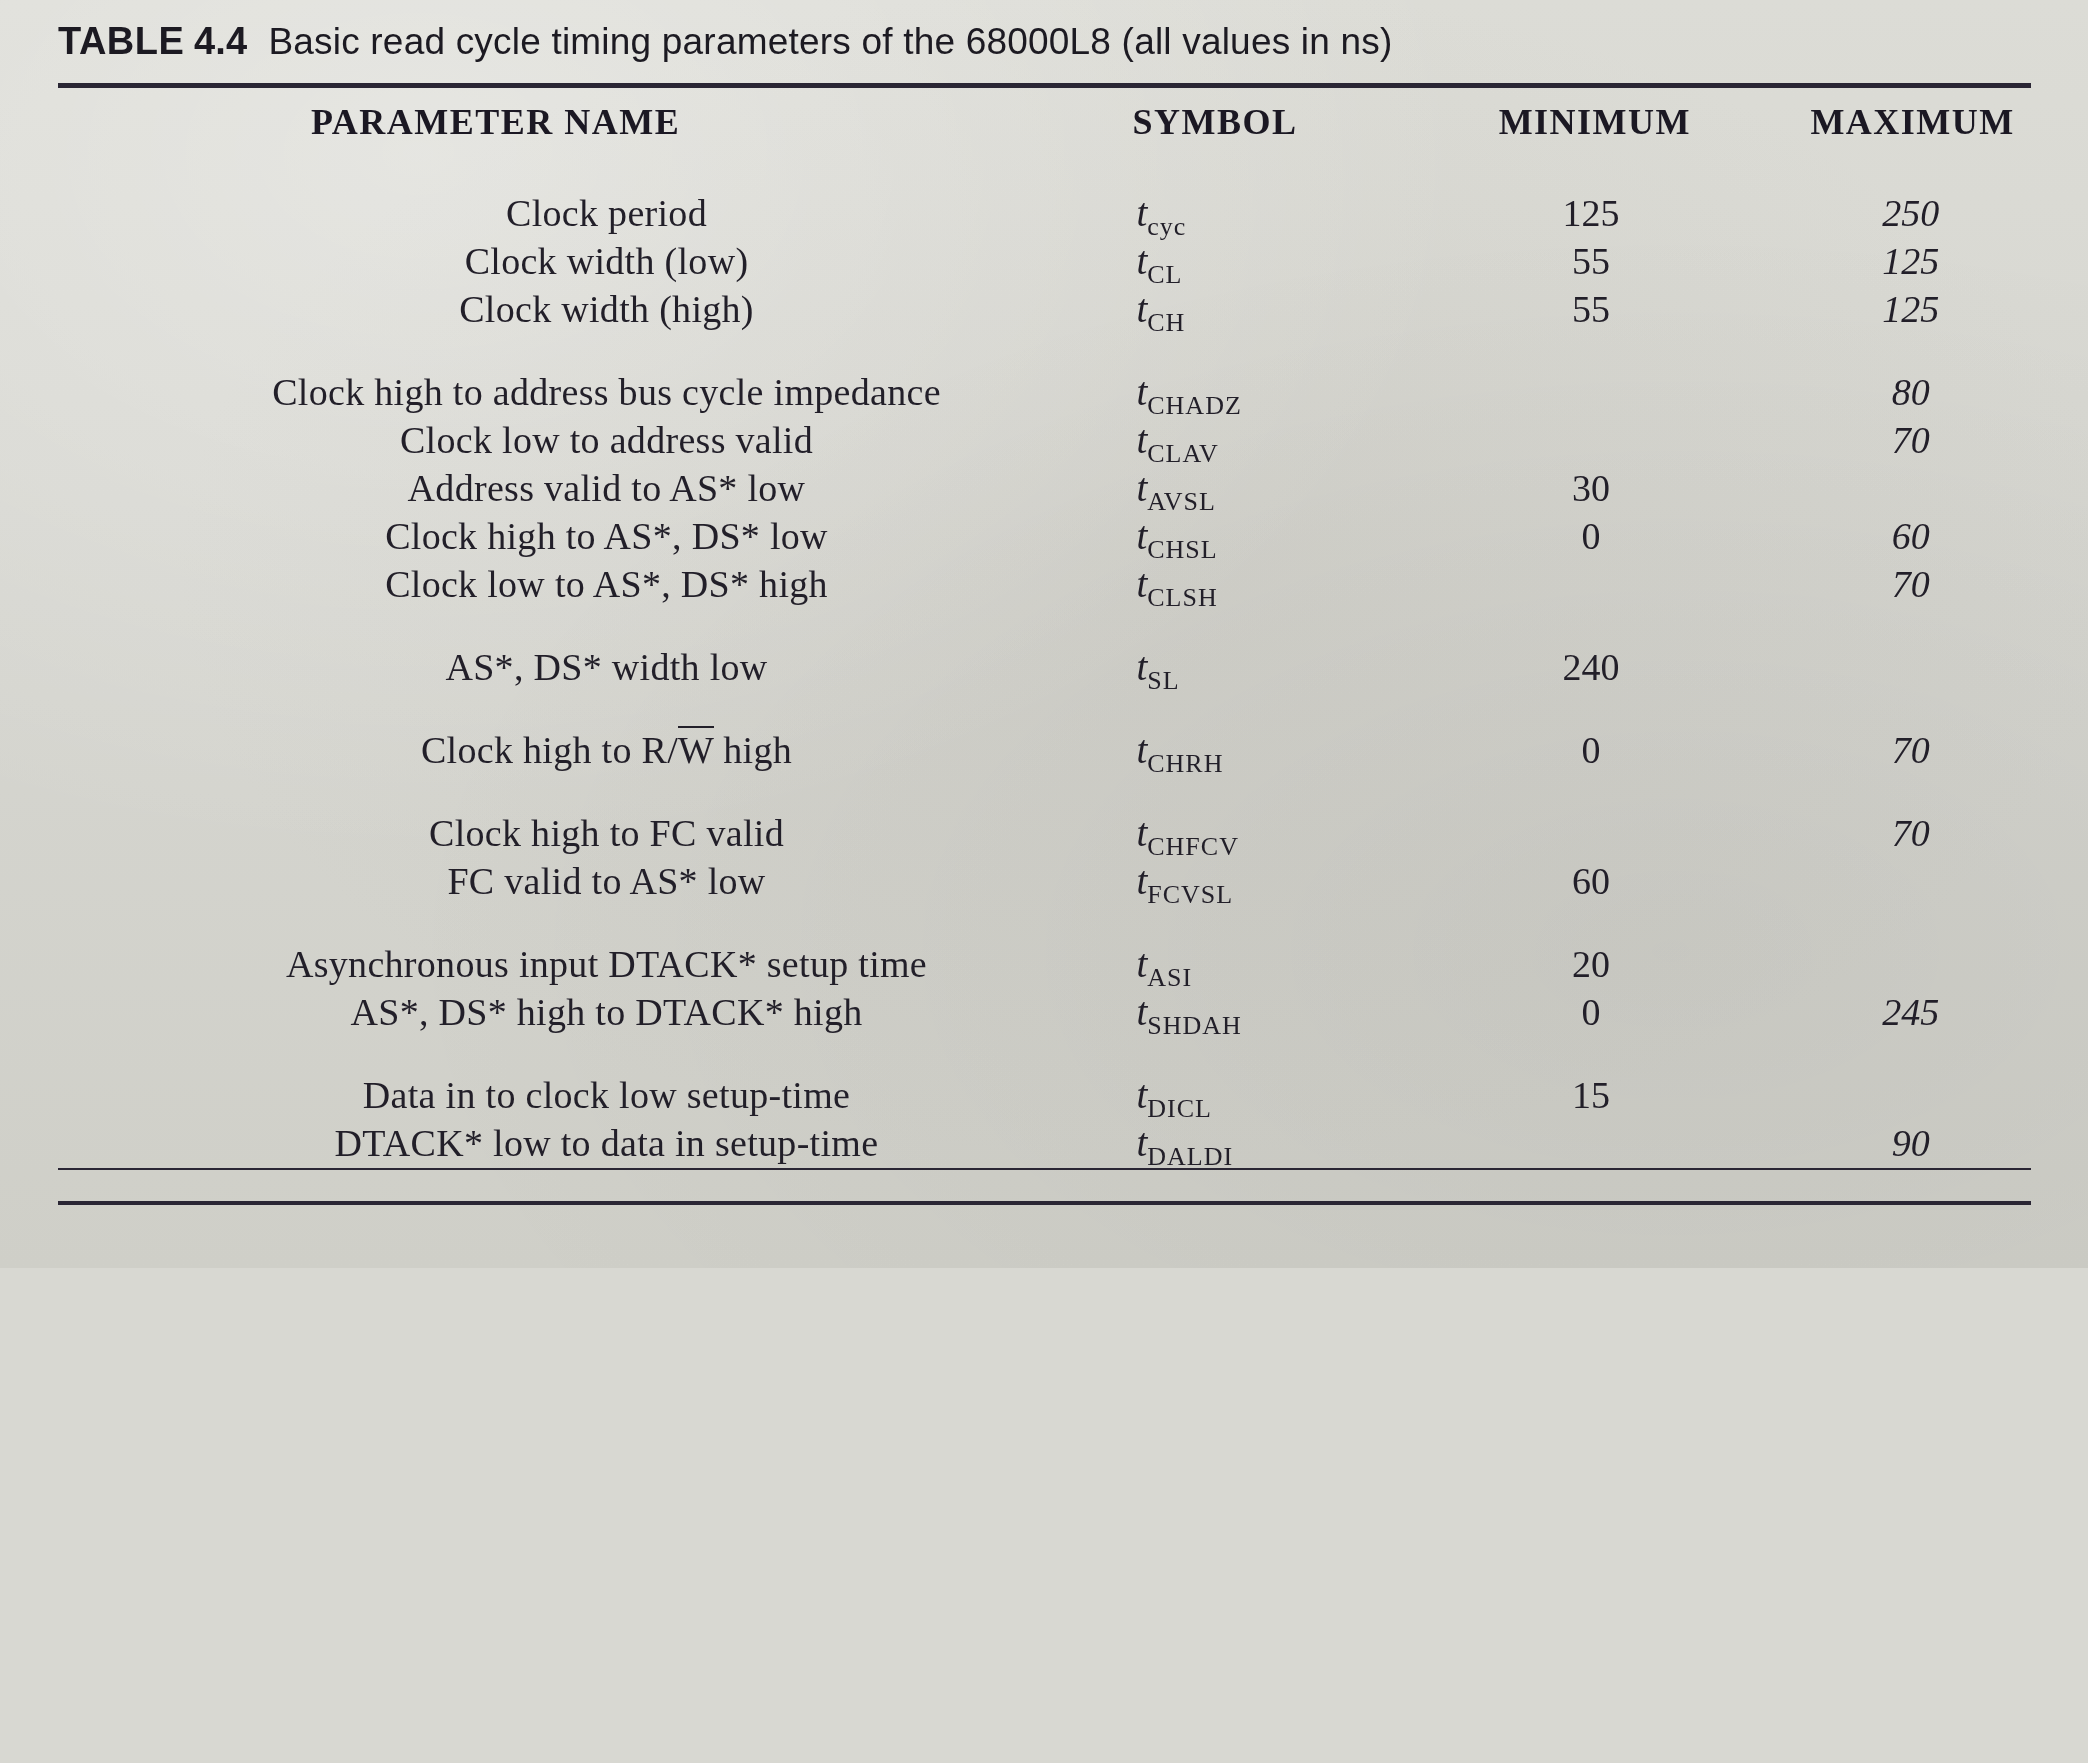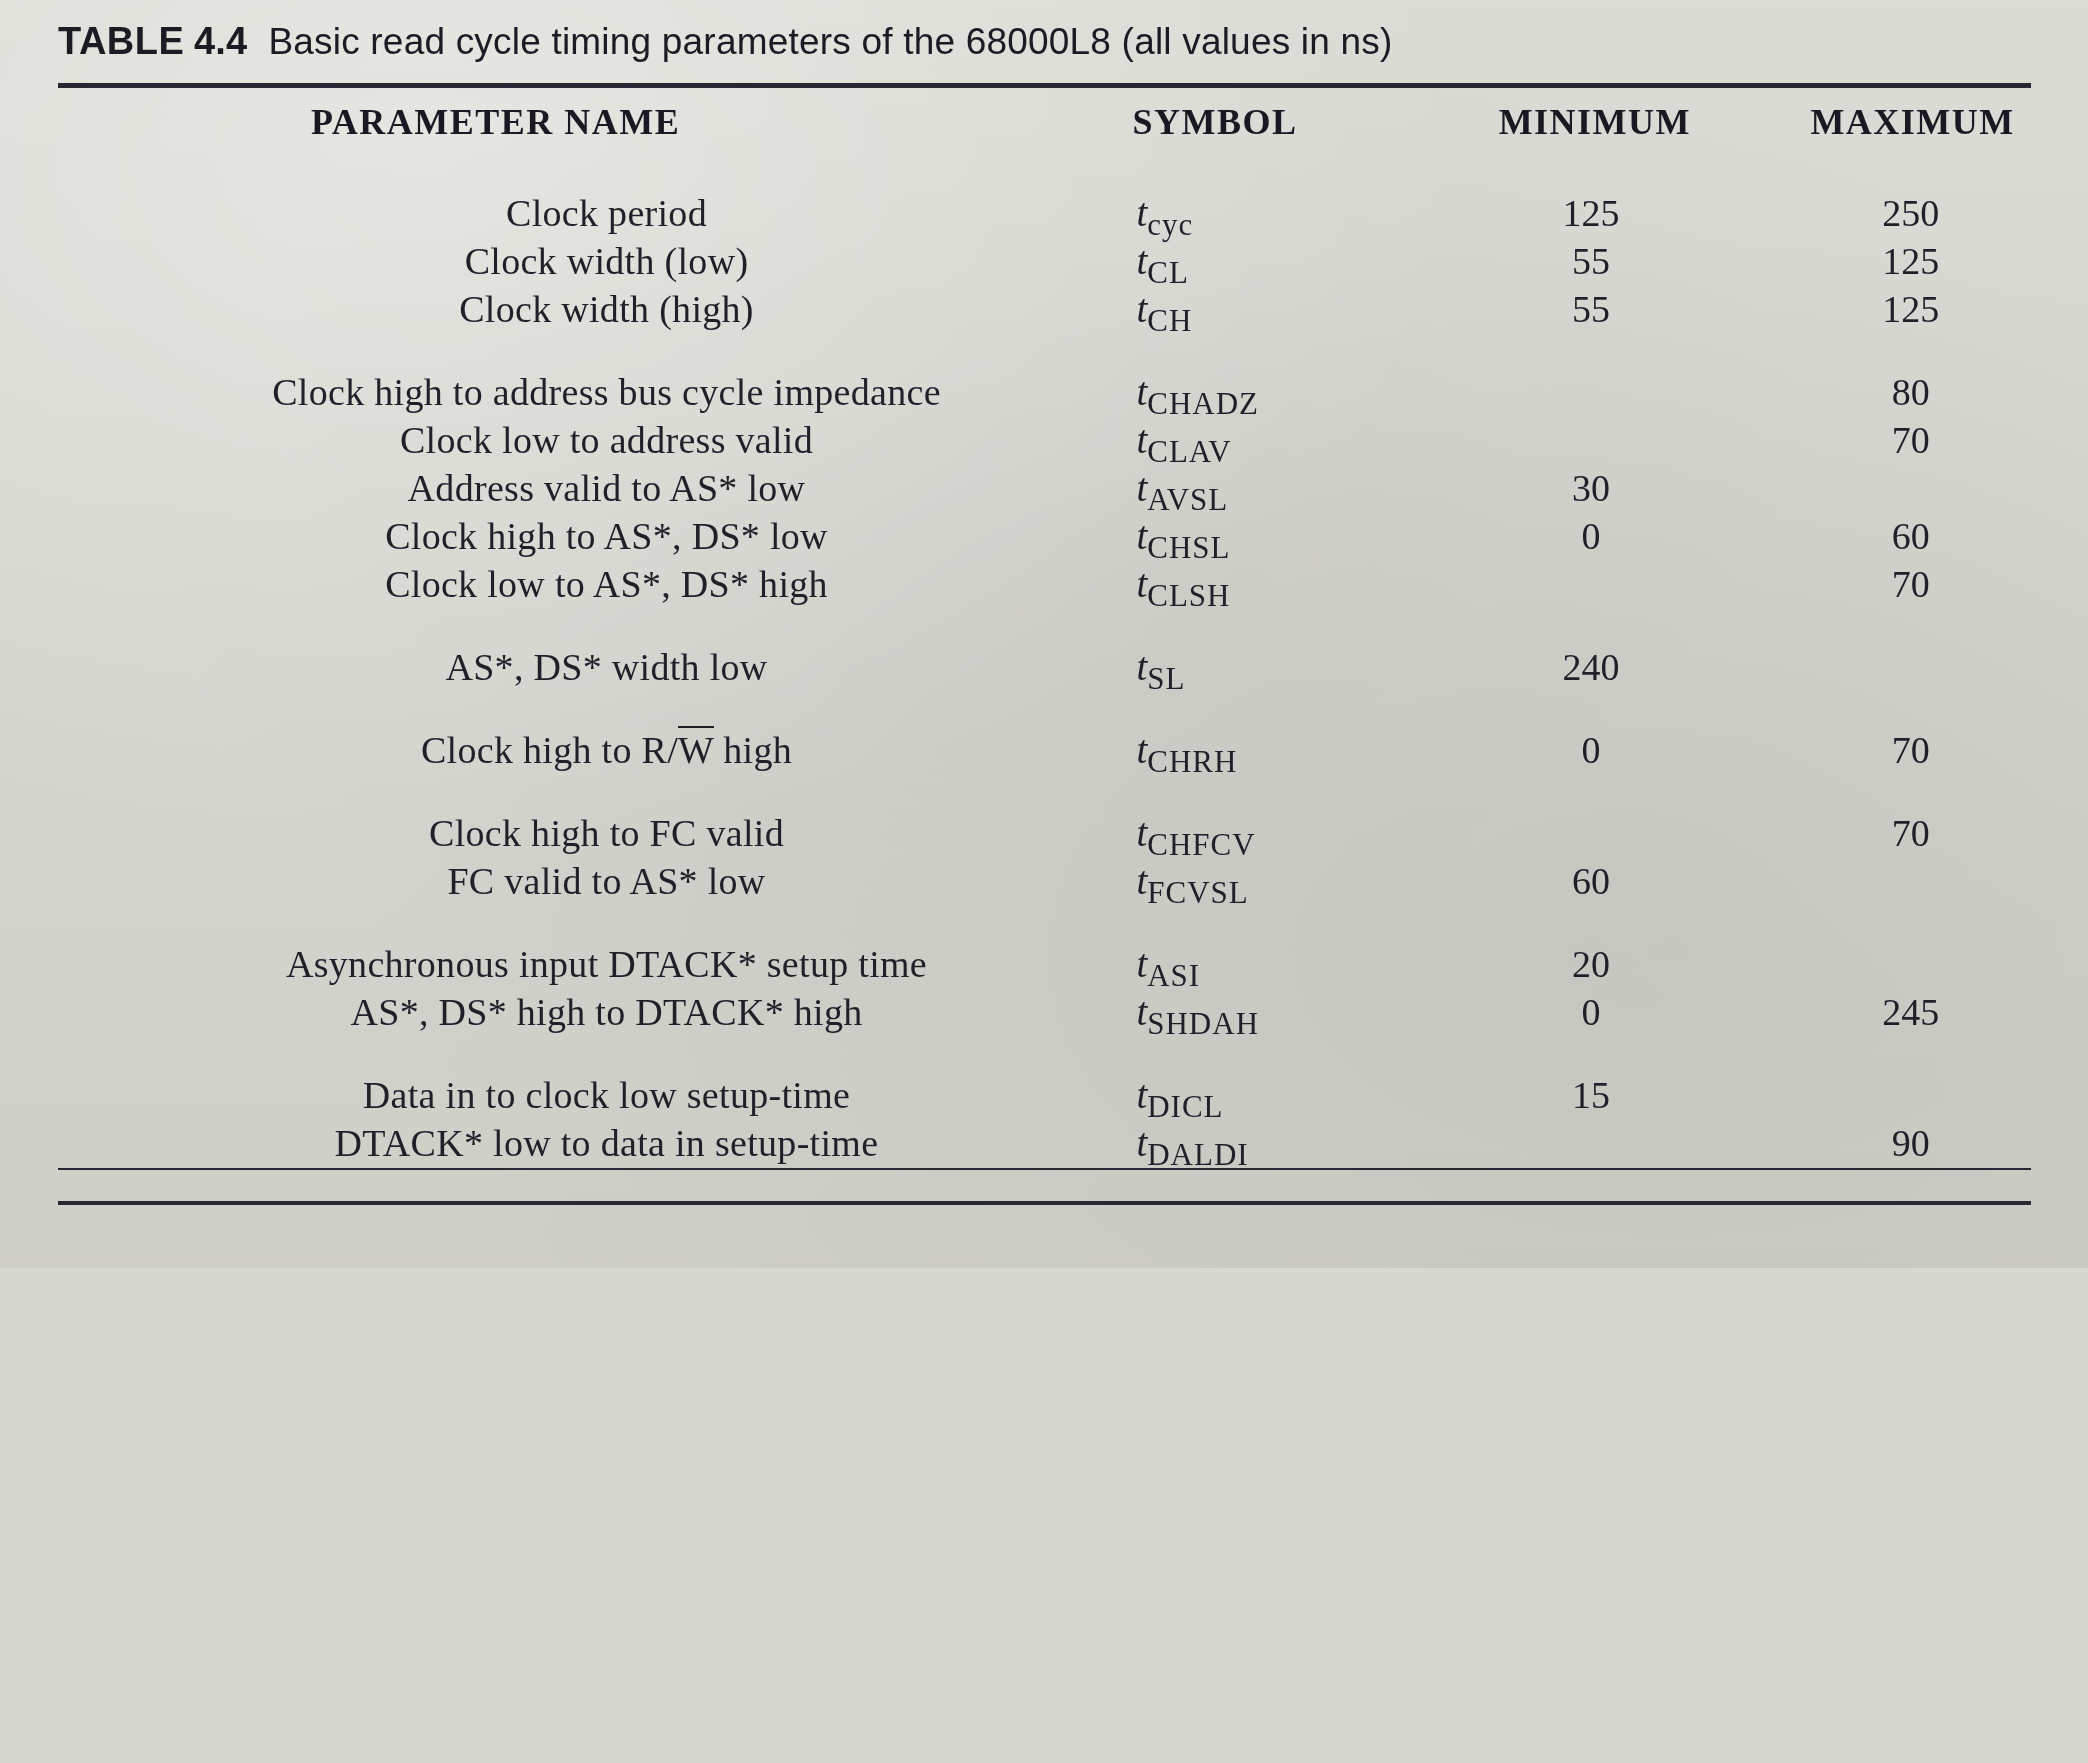--- a/index.html
+++ b/index.html
@@ -122,29 +122,29 @@
   td.sym {
     text-align: left;
     padding-left: 13.4px;
     white-space: nowrap;
   }
   td.num {
     text-align: center;
     font-size: 38px;
   }
   td.min { padding-right: 25px; }
-  td.max { padding-right: 9.6px; }
+  td.max { padding-right: 9.6px; font-style: italic; }
 
   .sym-t {
     font-style: italic;
     font-size: 39px;
     font-family: "Liberation Serif", serif;
   }
   .sym-sub {
-    font-size: 31px;
+    font-size: 26px;
     letter-spacing: 1px;
     position: relative;
     top: 8.6px;
   }
   .ovl {
     border-top: 2.9px solid #221f29;
     padding-top: 1px;
   }
 </style>
 </head>

